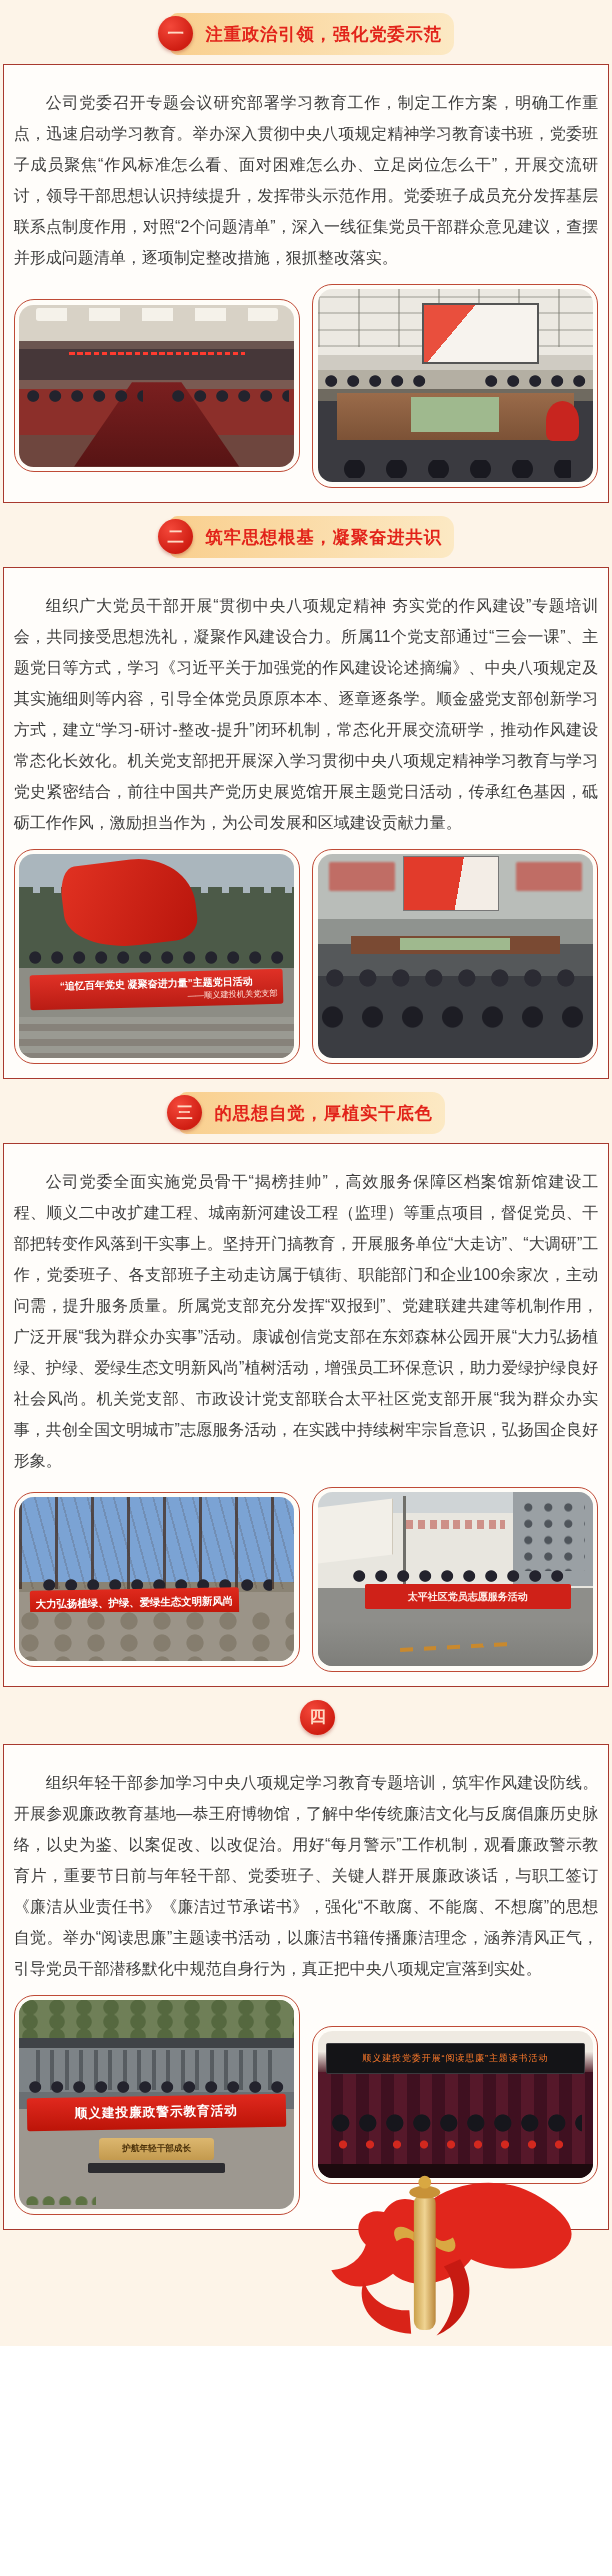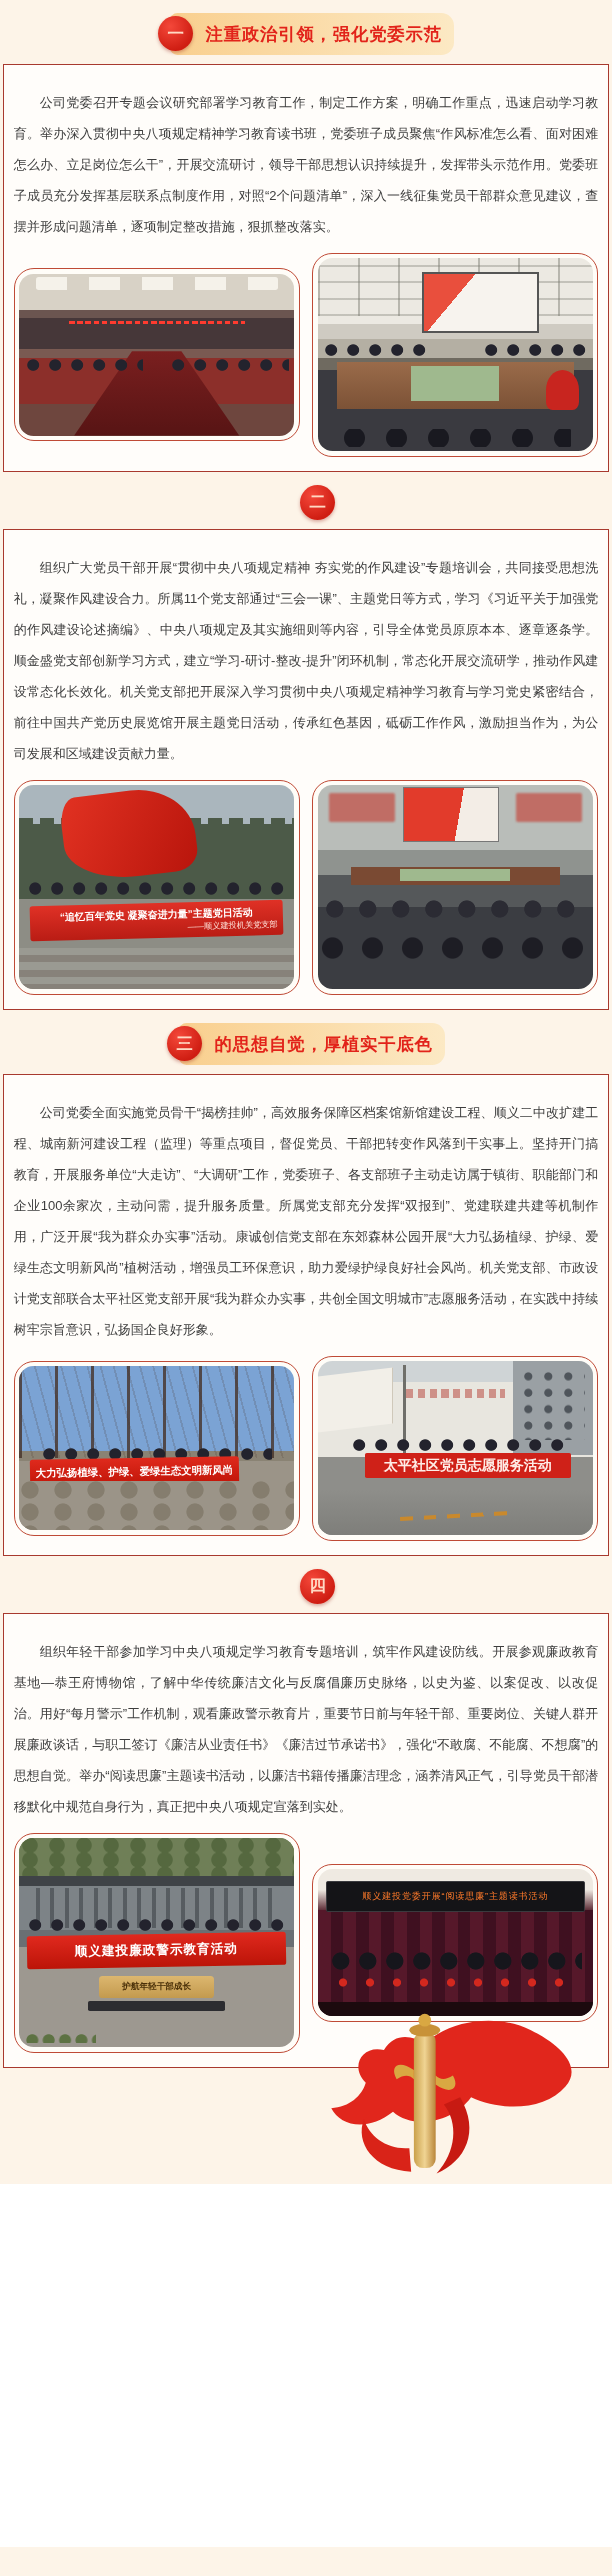--- a/index.html
+++ b/index.html
@@ -27,21 +27,21 @@
     white-space:nowrap;
   }
 
   
   .sec-box{
     margin:0 2.7px;background:#fffdfa;border:1.8px solid #a8392e;
     padding:5.5px 0 9px;
   }
   .para{
     margin:16.4px 10px 11px;text-indent:2em;text-align:justify;
-    font-size:13px;line-height:31px;color:#3d3d3d;
+    font-size:16px;line-height:31px;color:#3d3d3d;
   }
 
   
   .photo-row{display:flex;gap:12.7px;align-items:center;margin:3.6px 10px 5.5px;}
   .photo{flex:1;border:1.8px solid #bf4a36;border-radius:20px;padding:4.5px;background:#fffdf8;box-sizing:border-box;}
   .scene{position:relative;border-radius:14.5px;overflow:hidden;background:#888;}
   .scene>div{position:absolute;}
   .s1l{height:162px}.s1r{height:193px}
   .s2l{height:204px}.s2r{height:204px}
   .s3l{height:164px}.s3r{height:174px}
@@ -96,21 +96,21 @@
   .sc-park .stones{bottom:0;left:0;right:0;height:30%;background-color:#9b9488;background-image:radial-gradient(circle at 11px 9px,#857d6e 8.2px,rgba(0,0,0,0) 9px);background-size:33px 22px;}
 
   
   .sc-street{background:linear-gradient(#cfd4d6 0 12%,#e8e6df 12% 55%,#8e8e8a 55% 100%);}
   .sc-street .canopy{left:0;top:6%;width:27%;height:32%;background:#f2efe8;border-right:1.8px solid #cfc8ba;transform:skewY(-7deg);}
   .sc-street .bld{right:0;top:0;width:29%;height:54%;background:#9aa0a4;}
   .sc-street .win{right:3%;top:5%;width:23%;height:40%;background-image:radial-gradient(circle at 7.3px 6.4px,#4f555b 3.6px,rgba(0,0,0,0) 4.5px);background-size:20px 16.4px;}
   .sc-street .pole{left:31%;top:2%;width:2.7px;height:52%;background:#6f6f6a;}
   .sc-street .walltxt{top:16%;left:32%;right:32%;height:9px;background:repeating-linear-gradient(90deg,rgba(180,60,50,.5) 0 7.3px,rgba(0,0,0,0) 7.3px 11.8px);}
   .sc-street .crowd{left:12%;right:8%;top:44%;}
-  .sc-street .banner{top:53%;left:17%;right:8%;height:24.5px;background:#cf2118;border-radius:1.8px;color:#ffece6;font-size:14px;font-weight:bold;display:flex;align-items:center;justify-content:center;white-space:nowrap;overflow:hidden;}
+  .sc-street .banner{top:53%;left:17%;right:8%;height:24.5px;background:#cf2118;border-radius:1.8px;color:#ffece6;font-size:10px;font-weight:bold;display:flex;align-items:center;justify-content:center;white-space:nowrap;overflow:hidden;}
   .sc-street .road{bottom:0;left:0;right:0;height:26%;background:linear-gradient(#8e8e8a,#7e7e7a);}
   .sc-street .mark{bottom:10%;left:30%;width:40%;height:3.6px;background:repeating-linear-gradient(90deg,#c9892d 0 12.7px,rgba(0,0,0,0) 12.7px 23.6px);transform:rotate(-3deg);}
 
   
   .sc-her{background:linear-gradient(#6f7f57 0 18%,#3f4347 18% 23%,#7d8387 23% 44%,#6a6f73 44% 52%,#9d9890 52% 100%);}
   .sc-her .fol{top:0;left:0;right:0;height:18%;background-color:#6f7f57;background-image:radial-gradient(circle at 11px 7.3px,#55683f 7.3px,rgba(0,0,0,0) 8.2px);background-size:27px 14.5px;}
   .sc-her .lattice{top:24%;left:6%;right:6%;height:19%;background:repeating-linear-gradient(90deg,rgba(40,45,50,.45) 0 3.6px,rgba(0,0,0,0) 3.6px 14.5px);}
   .sc-her .crowd{left:3%;right:3%;top:38%;}
   .sc-her .banner{top:46%;left:3%;right:3%;height:33px;background:linear-gradient(#e0291e,#bc1408);border-radius:2.7px;color:#fff;font-size:12.7px;font-weight:bold;letter-spacing:0.9px;display:flex;align-items:center;justify-content:center;white-space:nowrap;overflow:hidden;transform:rotate(-1deg);}
   .sc-her .sign{top:66%;left:29%;width:42%;height:22px;background:linear-gradient(#dcb76f,#c39a4e);border-radius:3.6px;color:#4a3008;font-size:8.6px;font-weight:bold;display:flex;align-items:center;justify-content:center;white-space:nowrap;overflow:hidden;}
@@ -165,20 +165,21 @@
           <div class="chairs"></div>
         </div>
       </div>
     </div>
   </div>
 
   <div class="sec-header">
     <div class="badge">
         <span>二</span>
       </div>
+    <div class="pill">筑牢思想根基，凝聚奋进共识</div>
   </div>
   <div class="sec-box">
     <p class="para">组织广大党员干部开展“贯彻中央八项规定精神 夯实党的作风建设”专题培训会，共同接受思想洗礼，凝聚作风建设合力。所属11个党支部通过“三会一课”、主题党日等方式，学习《习近平关于加强党的作风建设论述摘编》、中央八项规定及其实施细则等内容，引导全体党员原原本本、逐章逐条学。顺金盛党支部创新学习方式，建立“学习-研讨-整改-提升”闭环机制，常态化开展交流研学，推动作风建设常态化长效化。机关党支部把开展深入学习贯彻中央八项规定精神学习教育与学习党史紧密结合，前往中国共产党历史展览馆开展主题党日活动，传承红色基因，砥砺工作作风，激励担当作为，为公司发展和区域建设贡献力量。</p>
     <div class="photo-row">
       <div class="photo">
         <div class="scene sc-flag s2l">
           <div class="cren"></div>
           <div class="flag"></div>
           <div class="crowd dots"></div>
           <div class="banner">
@@ -234,21 +235,21 @@
       </div>
     </div>
   </div>
 
   <div class="sec-header">
     <div class="badge">
         <span>四</span>
       </div>
   </div>
   <div class="sec-box">
-    <p class="para">组织年轻干部参加学习中央八项规定学习教育专题培训，筑牢作风建设防线。开展参观廉政教育基地—恭王府博物馆，了解中华传统廉洁文化与反腐倡廉历史脉络，以史为鉴、以案促改、以改促治。用好“每月警示”工作机制，观看廉政警示教育片，重要节日前与年轻干部、重要岗位、关键人群开展廉政谈话，与职工签订《廉洁从业责任书》《廉洁过节承诺书》，强化“不敢腐、不能腐、不想腐”的思想自觉。举办“阅读思廉”主题读书活动，以廉洁书籍传播廉洁理念，涵养清风正气，引导党员干部潜移默化中规范自身行为，真正把中央八项规定宣落到实处。</p>
+    <p class="para">组织年轻干部参加学习中央八项规定学习教育专题培训，筑牢作风建设防线。开展参观廉政教育基地—恭王府博物馆，了解中华传统廉洁文化与反腐倡廉历史脉络，以史为鉴、以案促改、以改促治。用好“每月警示”工作机制，观看廉政警示教育片，重要节日前与年轻干部、党委班子、关键人群开展廉政谈话，与职工签订《廉洁从业责任书》《廉洁过节承诺书》，强化“不敢腐、不能腐、不想腐”的思想自觉。举办“阅读思廉”主题读书活动，以廉洁书籍传播廉洁理念，涵养清风正气，引导党员干部潜移默化中规范自身行为，真正把中央八项规定宣落到实处。</p>
     <div class="photo-row">
       <div class="photo">
         <div class="scene sc-her s4l">
           <div class="fol"></div>
           <div class="lattice"></div>
           <div class="crowd dots"></div>
           <div class="banner">顺义建投廉政警示教育活动</div>
           <div class="sign">护航年轻干部成长</div>
           <div class="plinth"></div>
           <div class="grass"></div>

